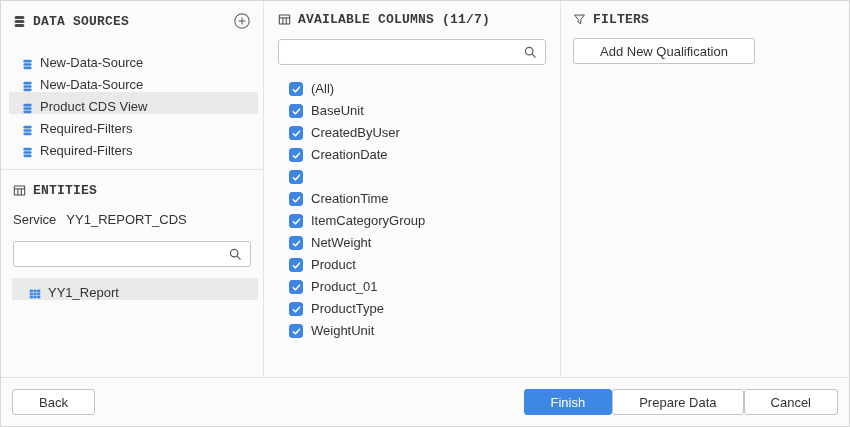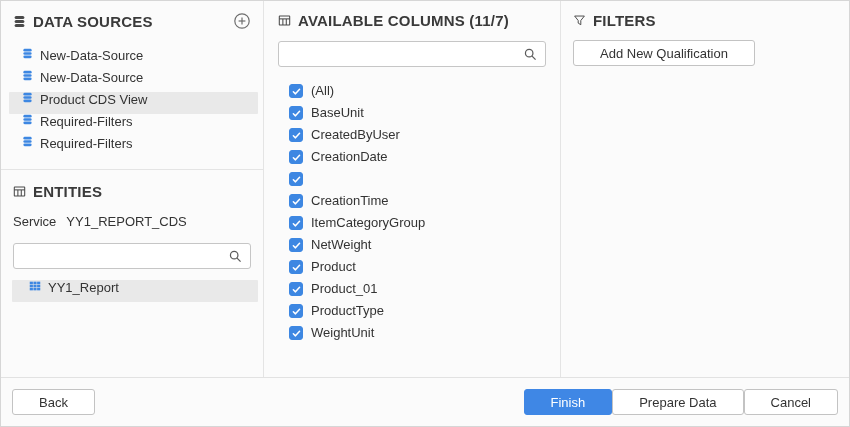--- a/index.html
+++ b/index.html
@@ -14,28 +14,28 @@
     overflow:hidden;
   }
   .main{flex:1;display:flex;min-height:0;border-bottom:1px solid #e2e2e2;}
   .panel{background:#fbfbfb;}
   .panel-left{width:263px;border-right:1px solid #e4e4e4;display:flex;flex-direction:column;}
   .panel-mid{width:297px;border-right:1px solid #e4e4e4;padding:0 14px;}
   .panel-right{flex:1;padding:0 12px;}
 
   .panel-header{display:flex;align-items:center;padding:11px 12px 0 12px;}
   .panel-mid .panel-header,.panel-right .panel-header{padding:11px 0 0 0;}
-  .panel-title{font-size:15px;font-weight:bold;color:#3a3a3a;letter-spacing:.2px;margin-left:7px;white-space:nowrap;}
+  .panel-title{font-size:13px;font-weight:bold;color:#3a3a3a;letter-spacing:.2px;margin-left:7px;white-space:nowrap;font-family:Liberation Mono, monospace;}
   .icon{display:inline-flex;align-items:center;justify-content:center;flex:none;}
   .spacer{flex:1;}
   .plus-btn{cursor:pointer;display:inline-flex;}
 
   
   .ds-list{margin-top:18px;}
-  .list-row{height:22px;display:flex;align-items:flex-start;margin:0 5px 0 8px;padding-left:13px;border-radius:1px;cursor:pointer;}
+  .list-row{height:22px;display:flex;align-items:flex-end;margin:0 5px 0 8px;padding-left:13px;border-radius:1px;cursor:pointer;}
   .list-row .row-label{margin-left:7px;color:#333;}
   .list-row.selected{background:#e9e9e9;}
 
   .hdivider{border-top:1px solid #e4e4e4;margin-top:11px;}
 
   .service-row{margin-top:14px;padding:0 12px;display:flex;align-items:center;}
   .service-value{margin-left:10px;text-align:right;}
 
   .searchbox{position:relative;height:26px;background:#fff;border:1px solid #c6c6c6;border-radius:3px;}
   .panel-left .searchbox{margin:14px 12px 0 12px;}

